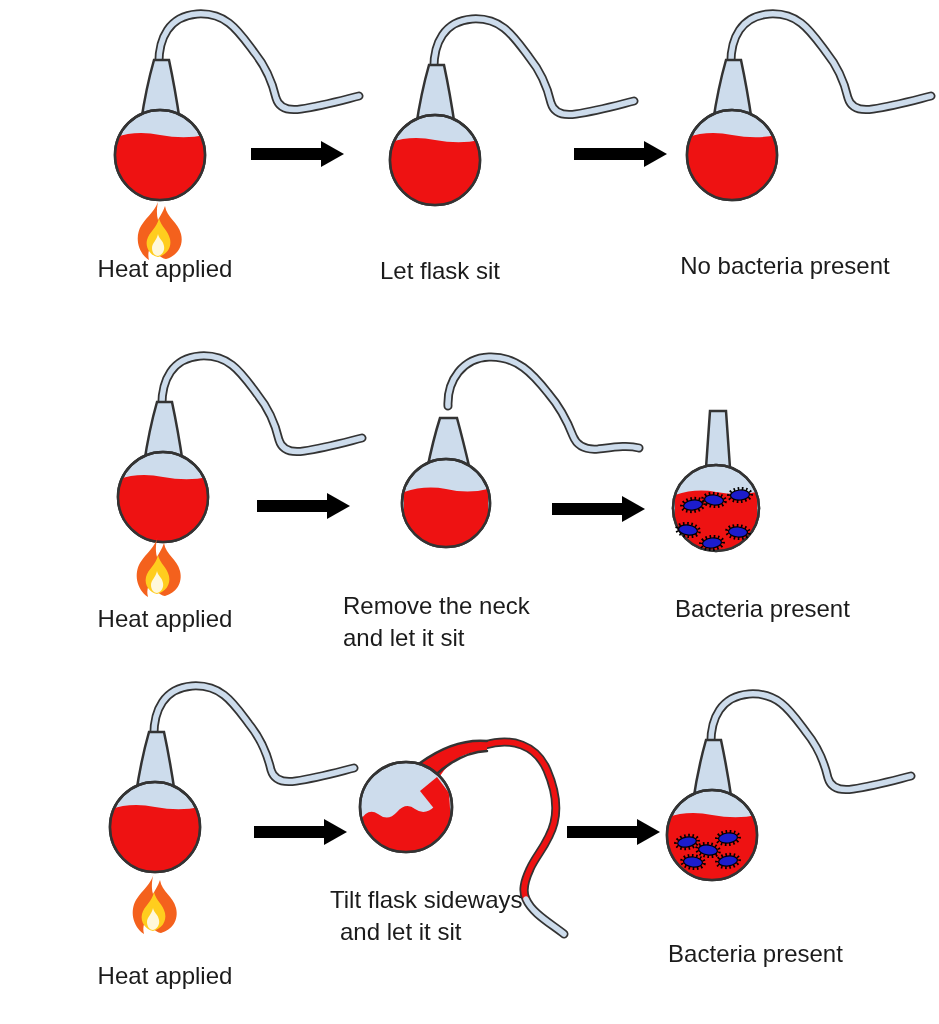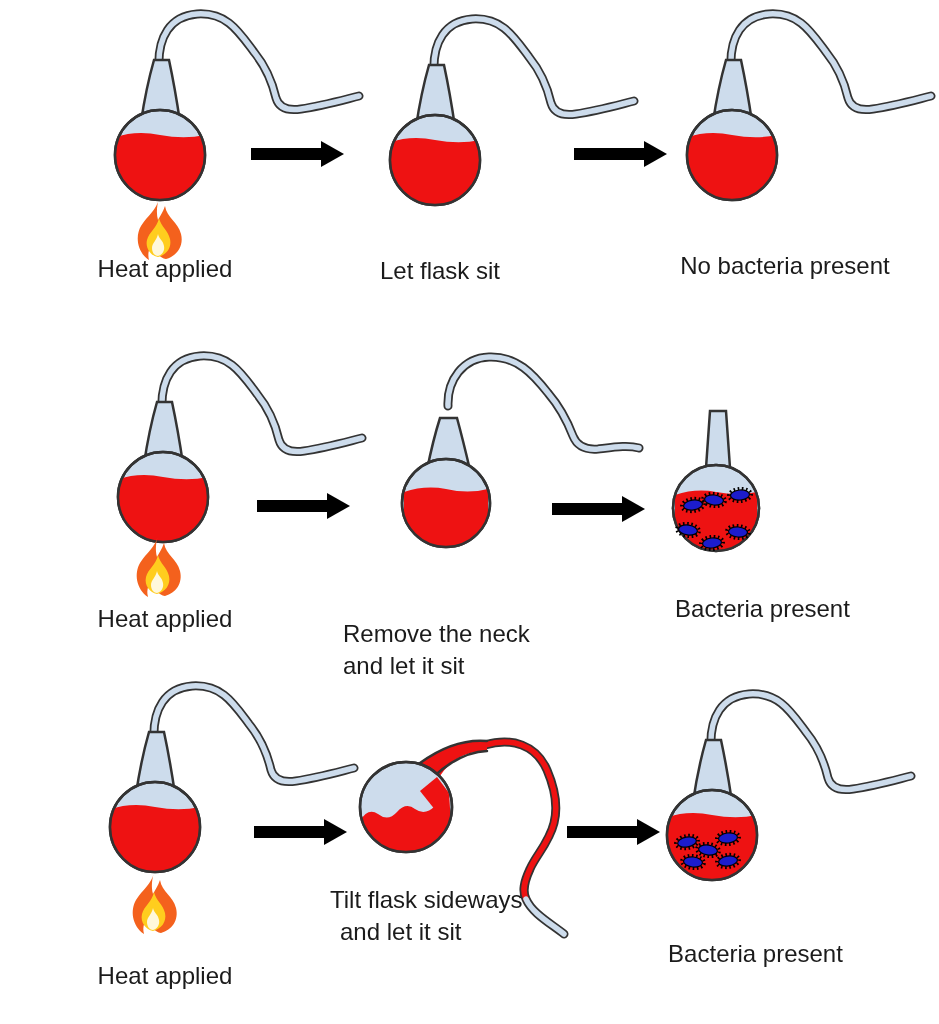--- a/index.html
+++ b/index.html
@@ -152,21 +152,21 @@
       <use href="#g-bact" transform="translate(43 107) rotate(-8)"></use>
       <use href="#g-bact" transform="translate(64 102) rotate(6)"></use>
       <use href="#g-bact" transform="translate(90 97) rotate(-5)"></use>
       <use href="#g-bact" transform="translate(38 132) rotate(8)"></use>
       <use href="#g-bact" transform="translate(62 145) rotate(-6)"></use>
       <use href="#g-bact" transform="translate(88 134) rotate(5)"></use>
     </g>
   </svg>
 
   <div class="lbl center" style="left:65px;top:603px;width:200px">Heat applied</div>
-  <div class="lbl" style="left:343px;top:618px">
+  <div class="lbl" style="left:343px;top:590px">
     <div>Remove the neck</div>
     <div>and let it sit</div>
   </div>
   <div class="lbl center" style="left:645px;top:593px;width:235px">Bacteria present</div>
 
   <svg class="abs" style="left:70px;top:680px;width:300px;height:200px" viewBox="0 0 300 200">
       <use href="#sym-swan"></use>
     </svg>
   <svg class="abs" style="left:122px;top:870px;width:64px;height:68px" viewBox="0 0 64 68">
       <use href="#sym-flame"></use>

